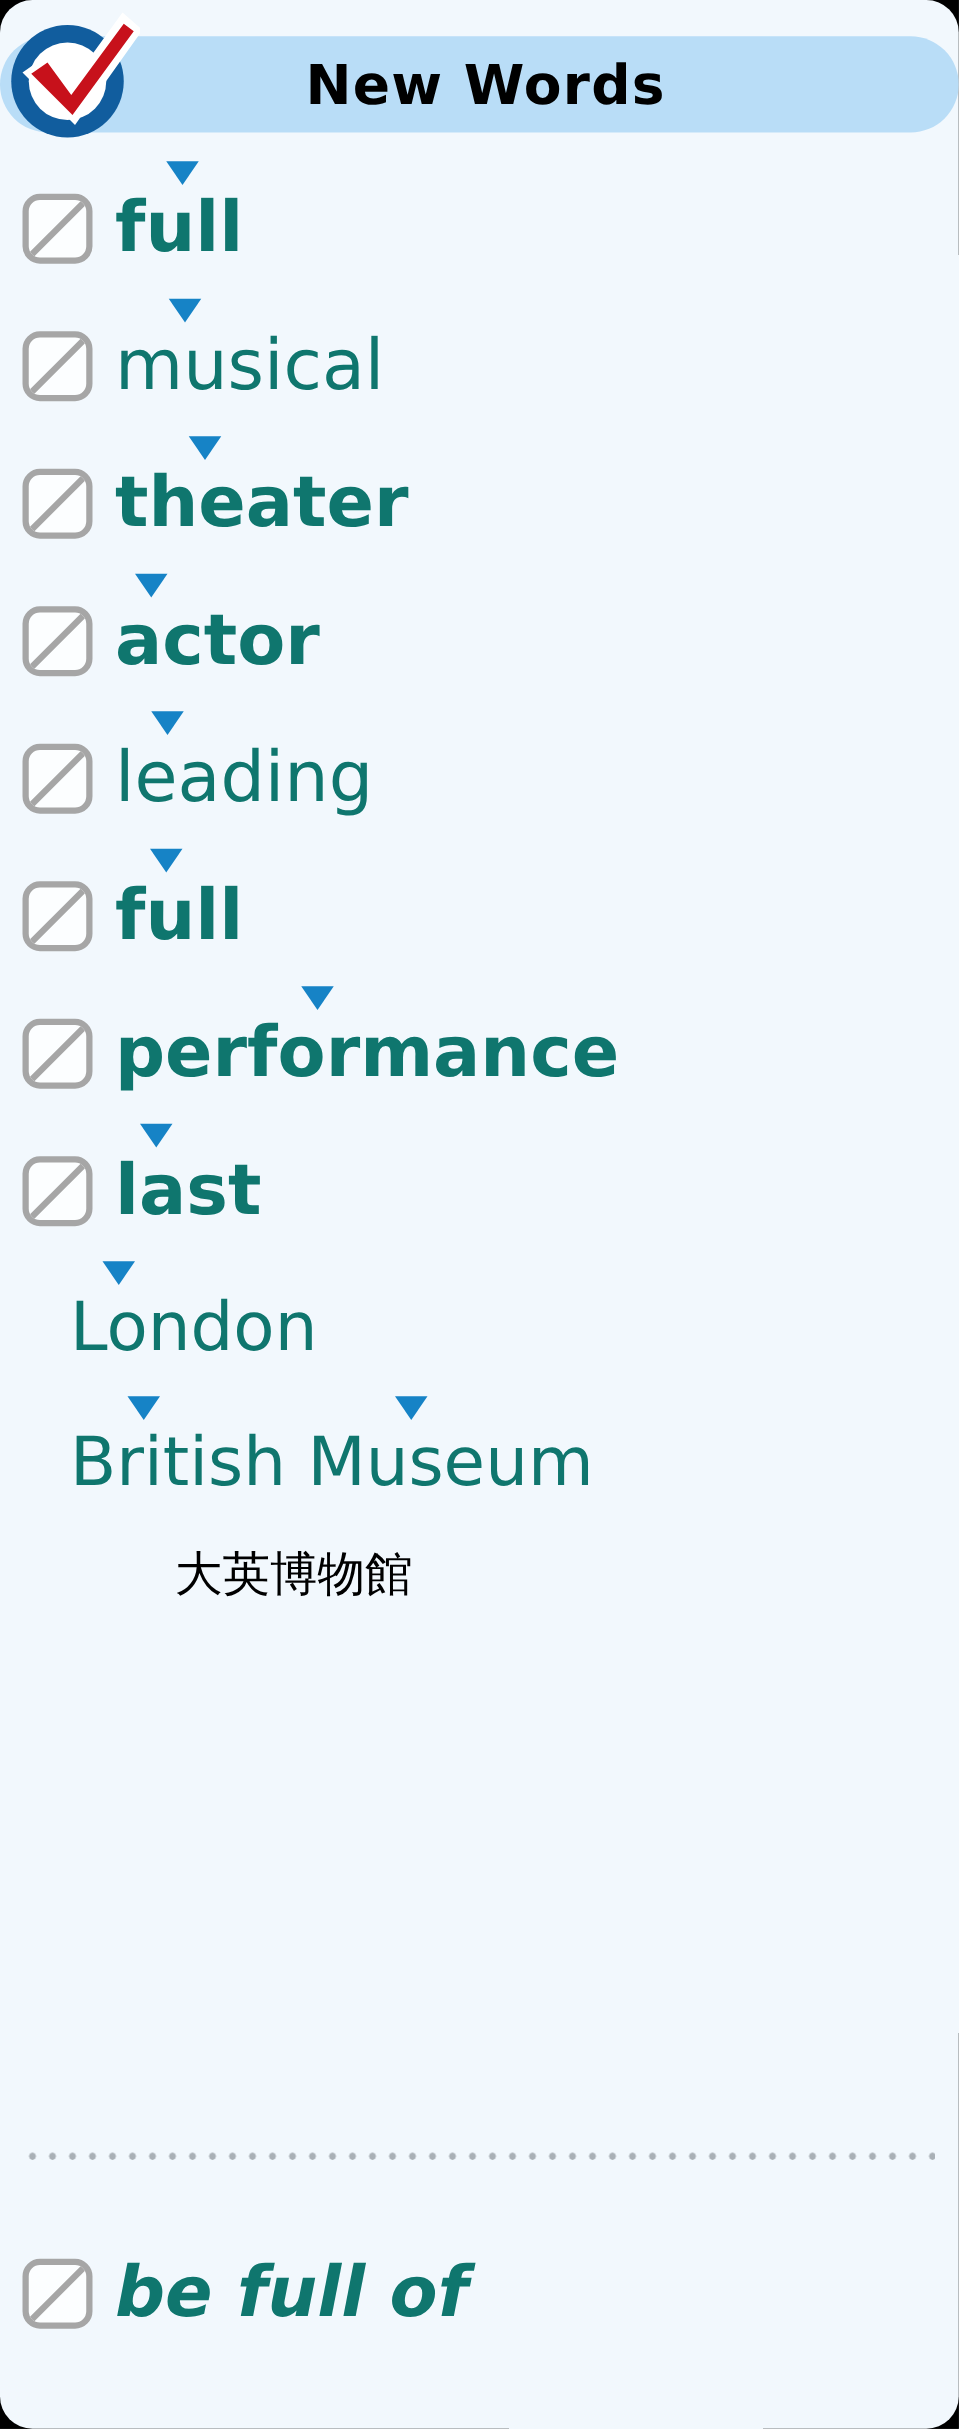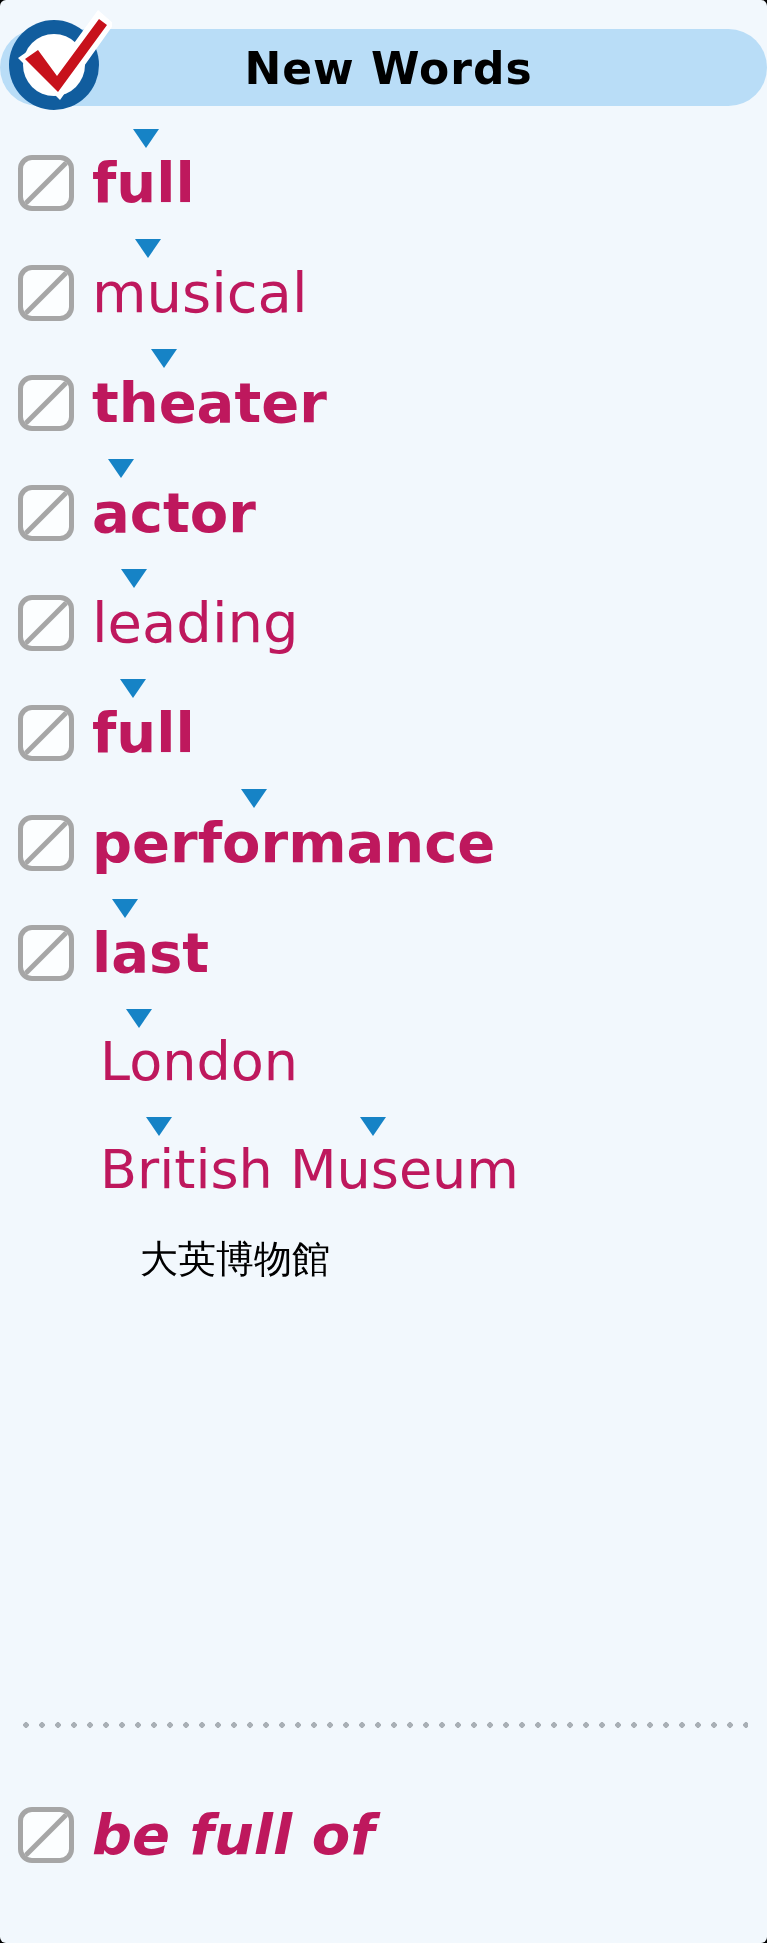--- a/index.html
+++ b/index.html
@@ -15,21 +15,21 @@
   }
 
   
   #card {
     position: absolute;
     left: 0;
     top: 0;
     width: 767px;
     height: 1943px;
     background: #f2f8fd;
-    border-radius: 6px;
+    border-radius: 26px;
     overflow: hidden;
     box-sizing: border-box;
   }
 
   
   #header-bar {
     position: absolute;
     left: 0;
     top: 29px;
     width: 767px;
@@ -106,21 +106,21 @@
   }
 
   
   .word-wrap {
     position: relative;
     display: inline-block;
     white-space: nowrap;
   }
   .word-text {
     font-size: 56px;
-    color: #be185d;
+    color: #0f766e;
     line-height: 1;
     white-space: pre;
     font-family: "DejaVu Sans", "Liberation Sans", sans-serif;
   }
   .w-bold .word-text { font-weight: bold; }
   .w-light .word-text { font-weight: normal; }
   .w-italic .word-text { font-style: italic; font-weight: bold; }
 
   .accent {
     position: absolute;
@@ -131,21 +131,21 @@
     border-right: 13px solid transparent;
     border-top: 19px solid #1683c6;
   }
 
   
   .proper-row {
     position: relative;
     height: 108px;
     display: flex;
     align-items: center;
-    padding-left: 100px;
+    padding-left: 56px;
     box-sizing: border-box;
   }
   .proper-row .word-text { font-size: 54px; font-weight: normal; }
   .jp-inline {
     font-size: 44px;
     color: #000000;
     margin-left: 16px;
     font-family: "DejaVu Sans", "Liberation Sans", sans-serif;
   }
 

